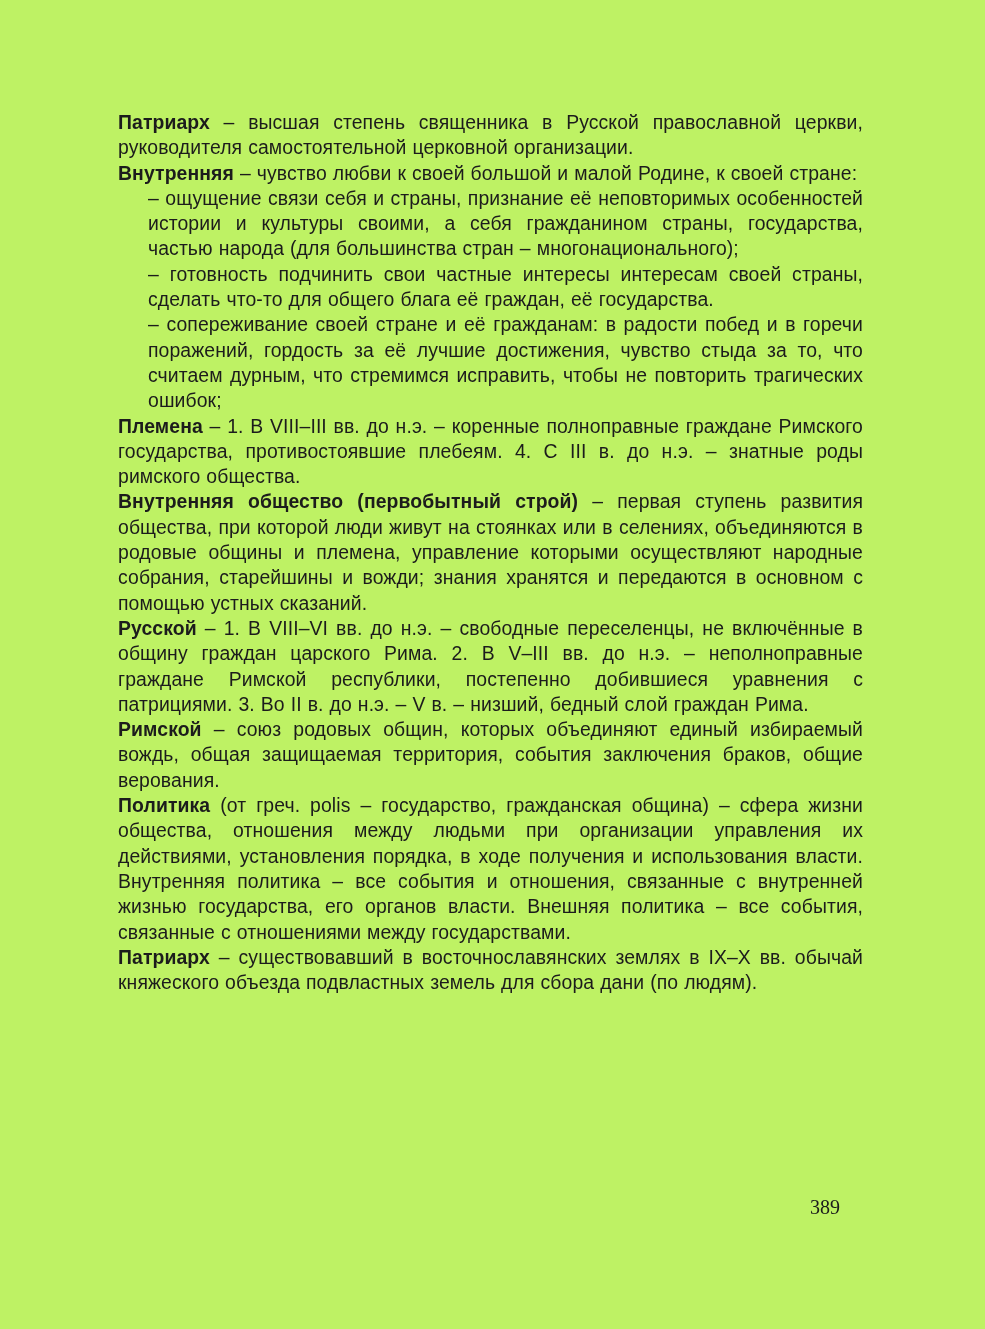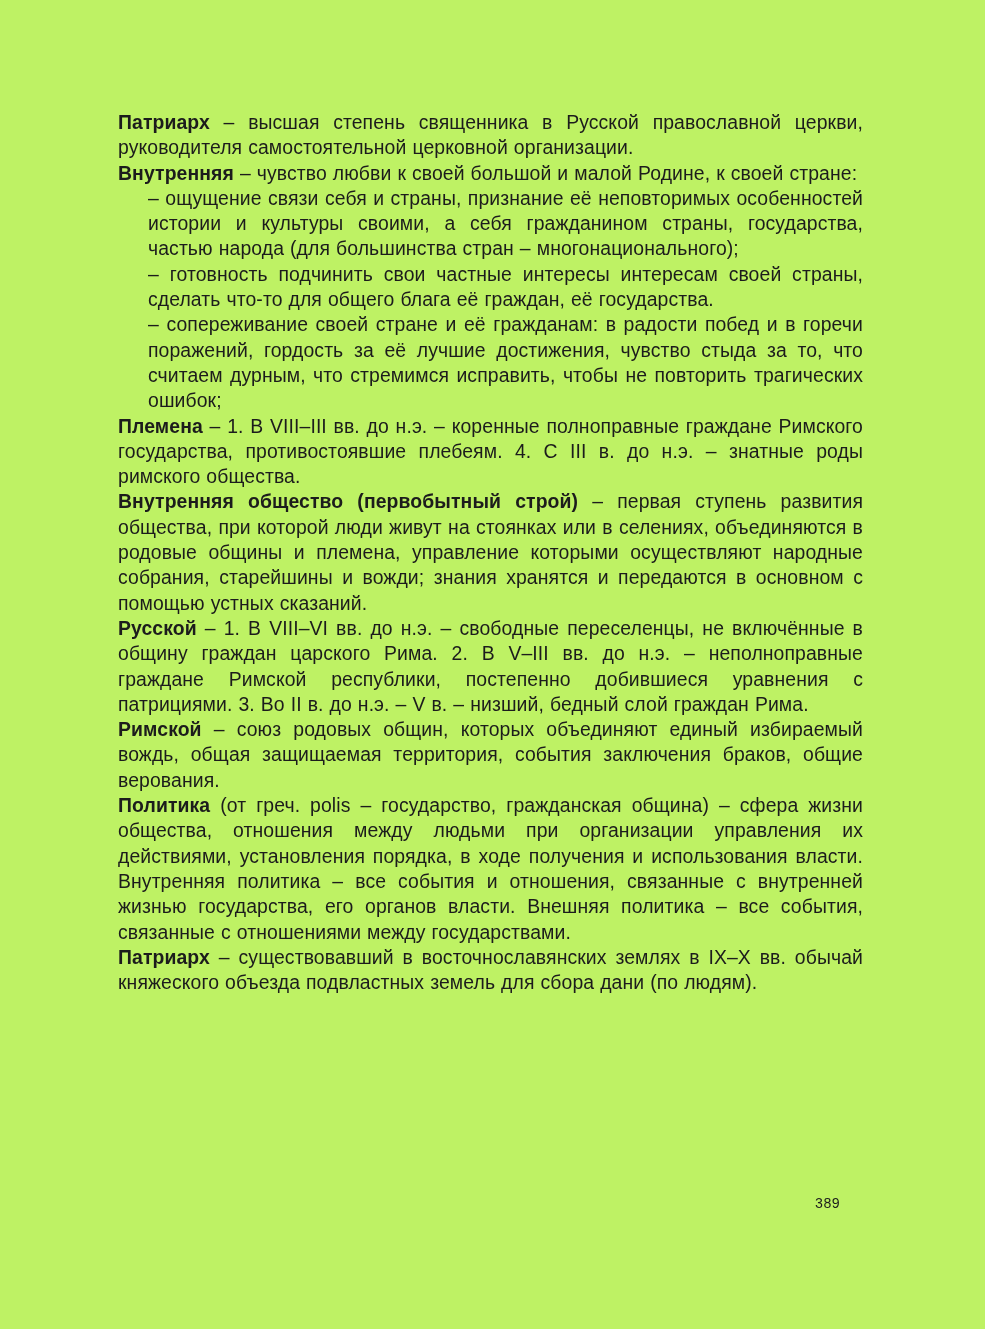--- a/index.html
+++ b/index.html
@@ -34,22 +34,22 @@
   .entry .term {
     font-weight: bold;
   }
   .entry.sub {
     padding-left: 30px;
   }
   .page-number {
     position: absolute;
     right: 145px;
     top: 1196px;
-    font-family: Liberation Mono, monospace;
-    font-size: 14px;
+    font-family: Liberation Serif, serif;
+    font-size: 20px;
     color: #1c1c1c;
   }
 </style>
 </head>
 <body>
 
 <div class="page">
   <div class="text-block">
       <p class="entry"><span class="term">Патриарх</span><span> – высшая степень священника в Русской православной церкви, руководителя самостоятельной церковной организации.</span></p>
       <p class="entry"><span class="term">Внутренняя</span><span> – чувство любви к своей большой и малой Родине, к своей стране:</span></p>

